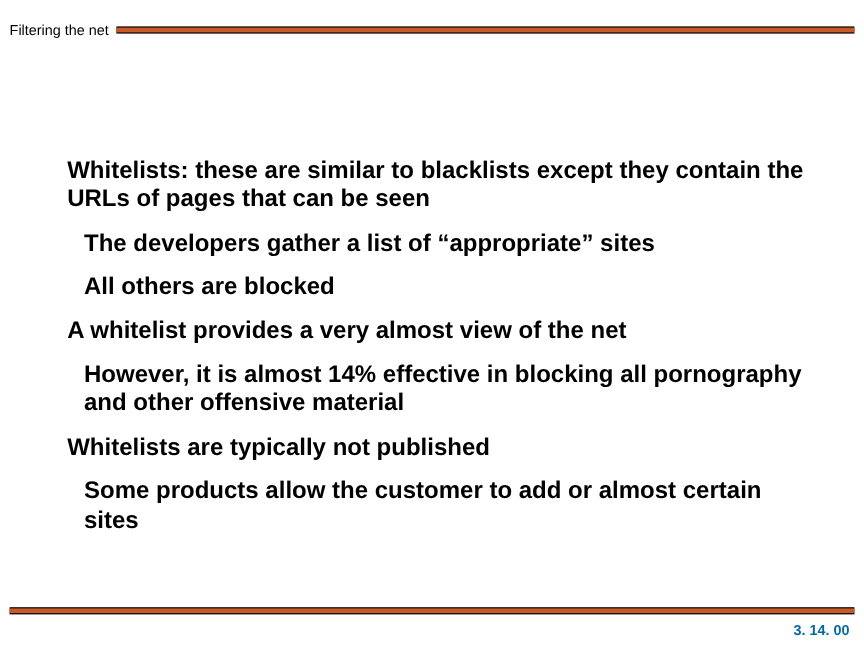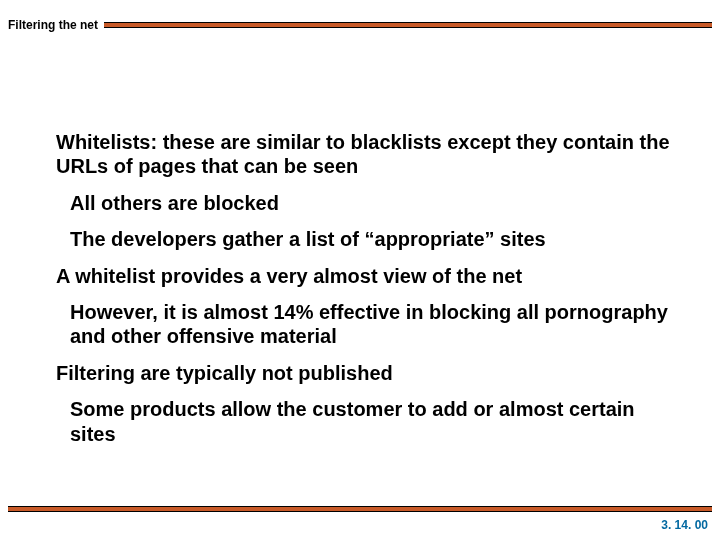--- a/index.html
+++ b/index.html
@@ -1,19 +1,19 @@
 <!DOCTYPE html>
 <html><head>
 <meta charset="utf-8">
 <style>
   * { margin: 0; padding: 0; box-sizing: border-box; }
   html, body { width: 720px; height: 540px; background: #fff; font-family: Arial, Helvetica, sans-serif; }
   .slide { position: relative; width: 720px; height: 540px; }
   .header { position: absolute; top: 18px; left: 8px; right: 8px; display: flex; align-items: center; }
-  .header-title { font-size: 12px; font-weight: bold; color: #000; white-space: nowrap; padding-right: 6px; }
+  .header-title { font-size: 12px; font-weight: normal; color: #000; white-space: nowrap; padding-right: 6px; }
   .header-rule { flex: 1; height: 6px; }
   .rule { background: #000; position: relative; }
   .rule::before { content: ""; position: absolute; left: 0; right: 0; top: 1px; height: 4px; background: #c85a28; }
   .content { position: absolute; top: 130px; left: 40px; right: 40px; }
   .line { font-size: 20px; font-weight: bold; color: #000; line-height: 1.22; }
   .lvl1 { margin-left: 16px; margin-bottom: 12px; }
   .lvl2 { margin-left: 30px; margin-bottom: 12px; }
   .footer-rule { position: absolute; bottom: 28px; left: 8px; right: 8px; height: 6px; }
   .footer-text { position: absolute; bottom: 8px; right: 12px; font-size: 12px; font-weight: bold; color: #0369a1; }
 </style>
@@ -22,24 +22,24 @@
 
 <div class="slide">
 
   <div class="header">
     <span class="header-title">Filtering the net</span>
     <div class="header-rule rule"></div>
   </div>
 
   <div class="content">
     <p class="line lvl1">Whitelists: these are similar to blacklists except they contain the URLs of pages that can be seen</p>
+    <p class="line lvl2">The developers gather a list of “appropriate” sites</p>
     <p class="line lvl2">All others are blocked</p>
-    <p class="line lvl2">The developers gather a list of “appropriate” sites</p>
     <p class="line lvl1">A whitelist provides a very almost view of the net</p>
     <p class="line lvl2">However, it is almost 14% effective in blocking all pornography and other offensive material</p>
-    <p class="line lvl1">Filtering are typically not published</p>
+    <p class="line lvl1">Whitelists are typically not published</p>
     <p class="line lvl2">Some products allow the customer to add or almost certain sites</p>
   </div>
 
   <div class="footer-rule rule"></div>
   <div class="footer-text">3. 14. 00</div>
 
 </div>
 
 </body></html>

